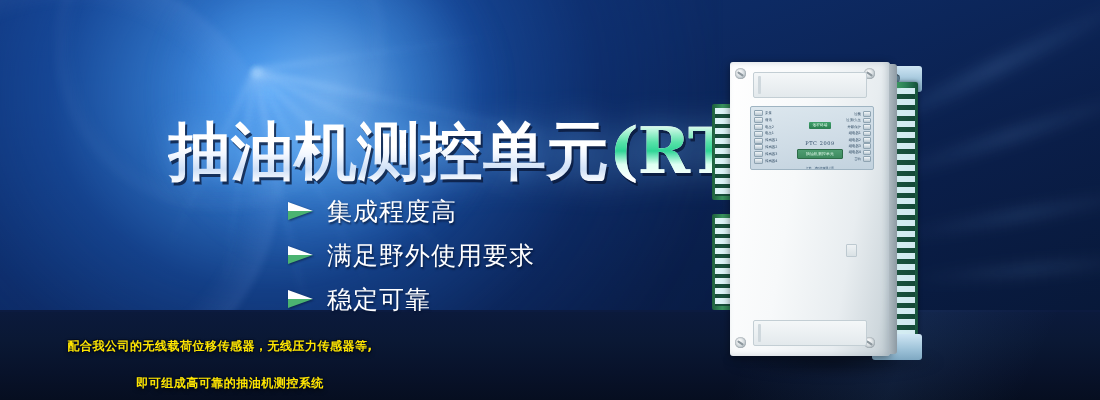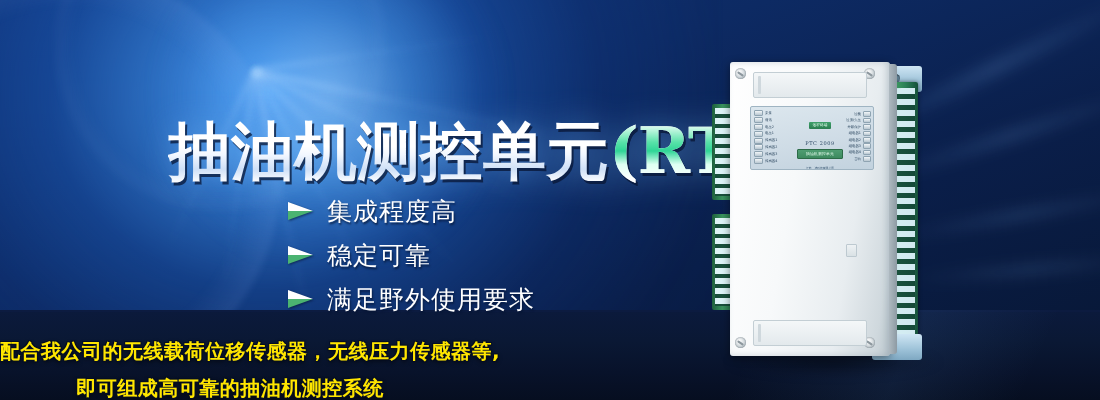--- a/index.html
+++ b/index.html
@@ -167,21 +167,21 @@
     white-space:nowrap;
   }
 
   
   .tagline{
     position:absolute;
     left:0;right:0;
     text-align:center;
     color:#ffe600;
     font-weight:700;
-    font-size:20px;
+    font-size:12px;
     letter-spacing:0.5px;
     font-family:"DejaVu Sans","Liberation Sans",sans-serif;
     text-shadow:
       1px 1px 0 rgba(5,14,34,0.95),
      -1px 1px 0 rgba(5,14,34,0.95),
       1px -1px 0 rgba(5,14,34,0.95),
      -1px -1px 0 rgba(5,14,34,0.95),
       0 2px 4px rgba(0,0,0,0.7);
     white-space:nowrap;
   }
@@ -414,28 +414,28 @@
           <span class="top"></span>
           <span class="bot"></span>
         </span>
       <span class="bullet-label">集成程度高</span>
     </div>
     <div class="bullet">
       <span class="arrow">
           <span class="top"></span>
           <span class="bot"></span>
         </span>
-      <span class="bullet-label">稳定可靠</span>
+      <span class="bullet-label">满足野外使用要求</span>
     </div>
     <div class="bullet">
       <span class="arrow">
           <span class="top"></span>
           <span class="bot"></span>
         </span>
-      <span class="bullet-label">满足野外使用要求</span>
+      <span class="bullet-label">稳定可靠</span>
     </div>
   </div>
 
   <div class="tagline tagline-1">配合我公司的无线载荷位移传感器，无线压力传感器等,</div>
   <div class="tagline tagline-2">即可组成高可靠的抽油机测控系统</div>
 
   <div class="device">
     <div class="dev-shadow"></div>
 
     <div class="term-cap-t"></div>

